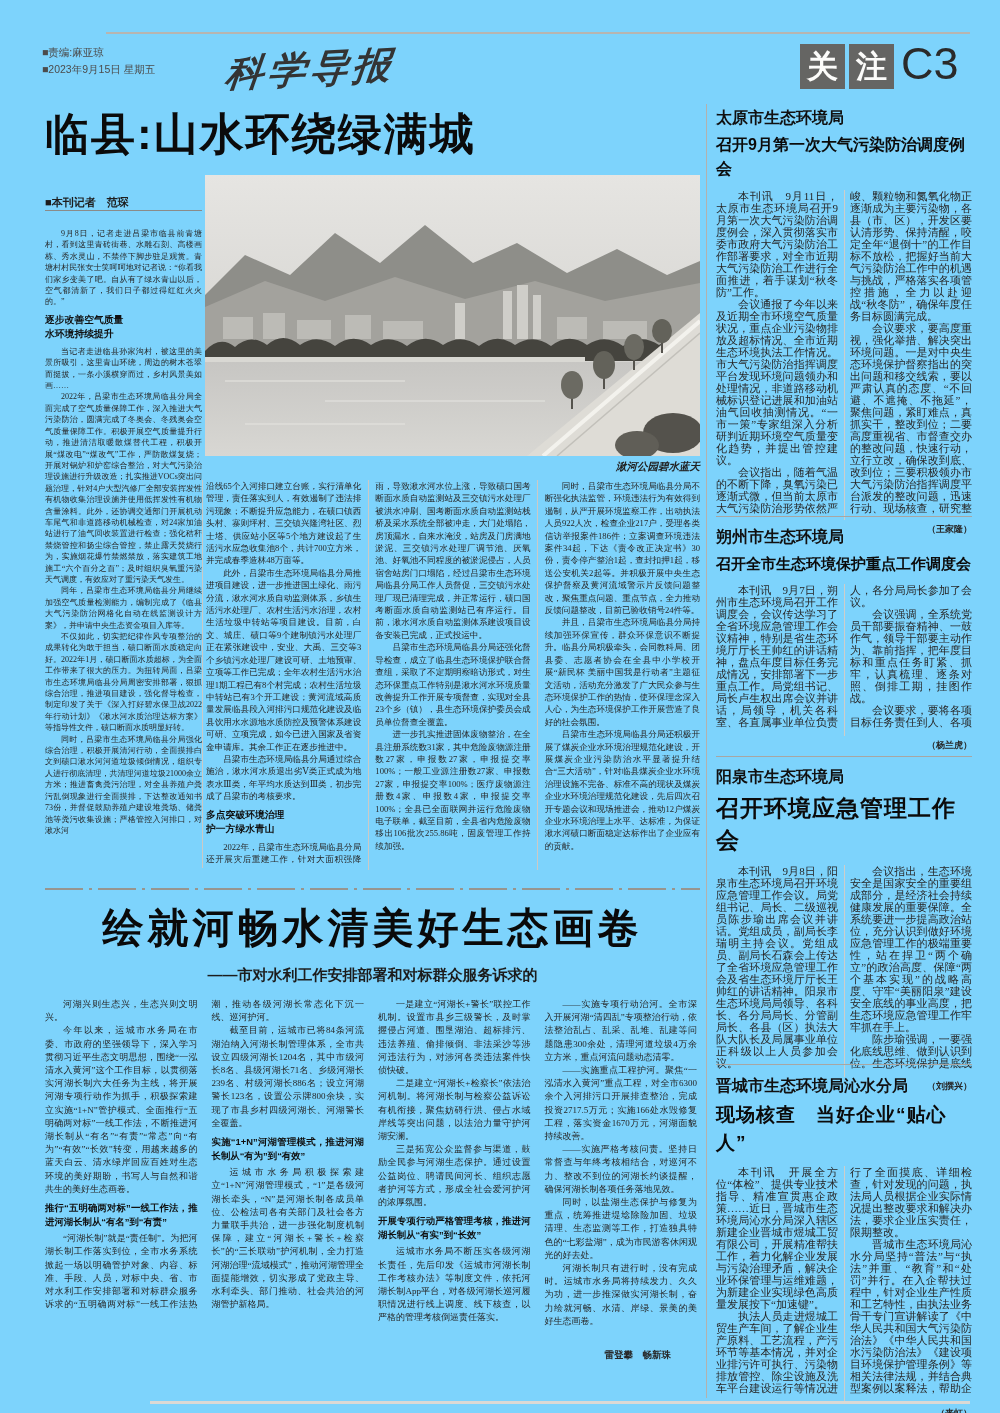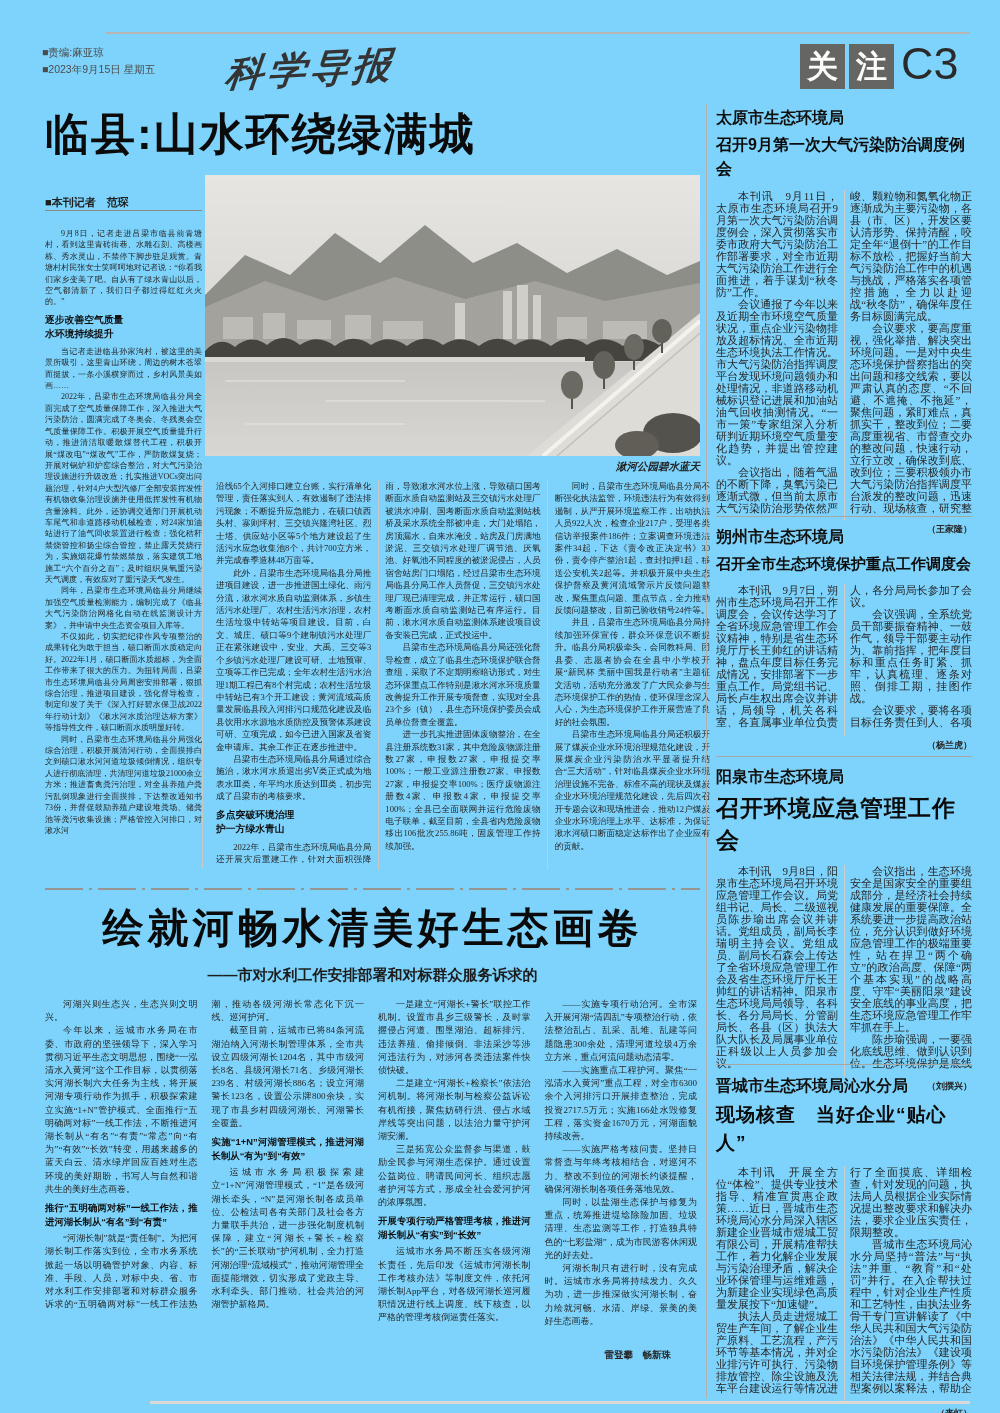--- a/index.html
+++ b/index.html
@@ -18,21 +18,21 @@
   .m-title{position:absolute;left:45px;top:104px;width:640px;font-family:"Liberation Sans","DejaVu Sans",sans-serif;
            font-weight:900;font-size:44px;line-height:60px;letter-spacing:2px;color:#0b0b0b}
   .m-byline{position:absolute;left:45px;top:194px;width:157px;font:bold 11px/16px "Liberation Sans","DejaVu Sans",sans-serif;
             color:#1d1d1d;border-bottom:1px solid #8b8b88;padding-bottom:0}
   .photo{position:absolute;left:205px;top:175px;width:495px;height:281px;background:#c9c8c4;overflow:hidden}
   .photo-cap{position:absolute;left:520px;top:459px;width:180px;text-align:right;
              font:bold italic 10.5px/14px "DejaVu Serif",serif;color:#222}
   .m-col1{position:absolute;left:45px;top:228px;width:157px;height:640px;overflow:hidden;
           font-size:8px;line-height:11.4px;text-align:justify}
   .m-vline{position:absolute;left:202px;top:480px;width:1px;height:388px;background:#ccc9c5}
-  .m-cols{position:absolute;left:216px;top:480px;width:494px;height:390px;overflow:hidden;
+  .m-cols{position:absolute;left:206px;top:480px;width:494px;height:390px;overflow:hidden;
           column-count:3;column-gap:14px;column-fill:auto;column-rule:1px solid #ccc9c5;
           font-size:8.6px;line-height:12.4px;text-align:justify}
   .para{text-indent:2em}
   .cont{text-indent:0}
   .sub{font-family:"Liberation Sans","DejaVu Sans",sans-serif;font-weight:bold;font-size:9.8px;line-height:14.5px;
        margin:5px 0 4px;text-indent:0;white-space:pre-line;color:#101010}
   
   .dash-div{position:absolute;left:45px;top:888px;width:655px;height:2px;
             background:repeating-linear-gradient(90deg,#97958f 0 38px,transparent 38px 44px,#97958f 44px 47px,transparent 47px 53px)}
   

